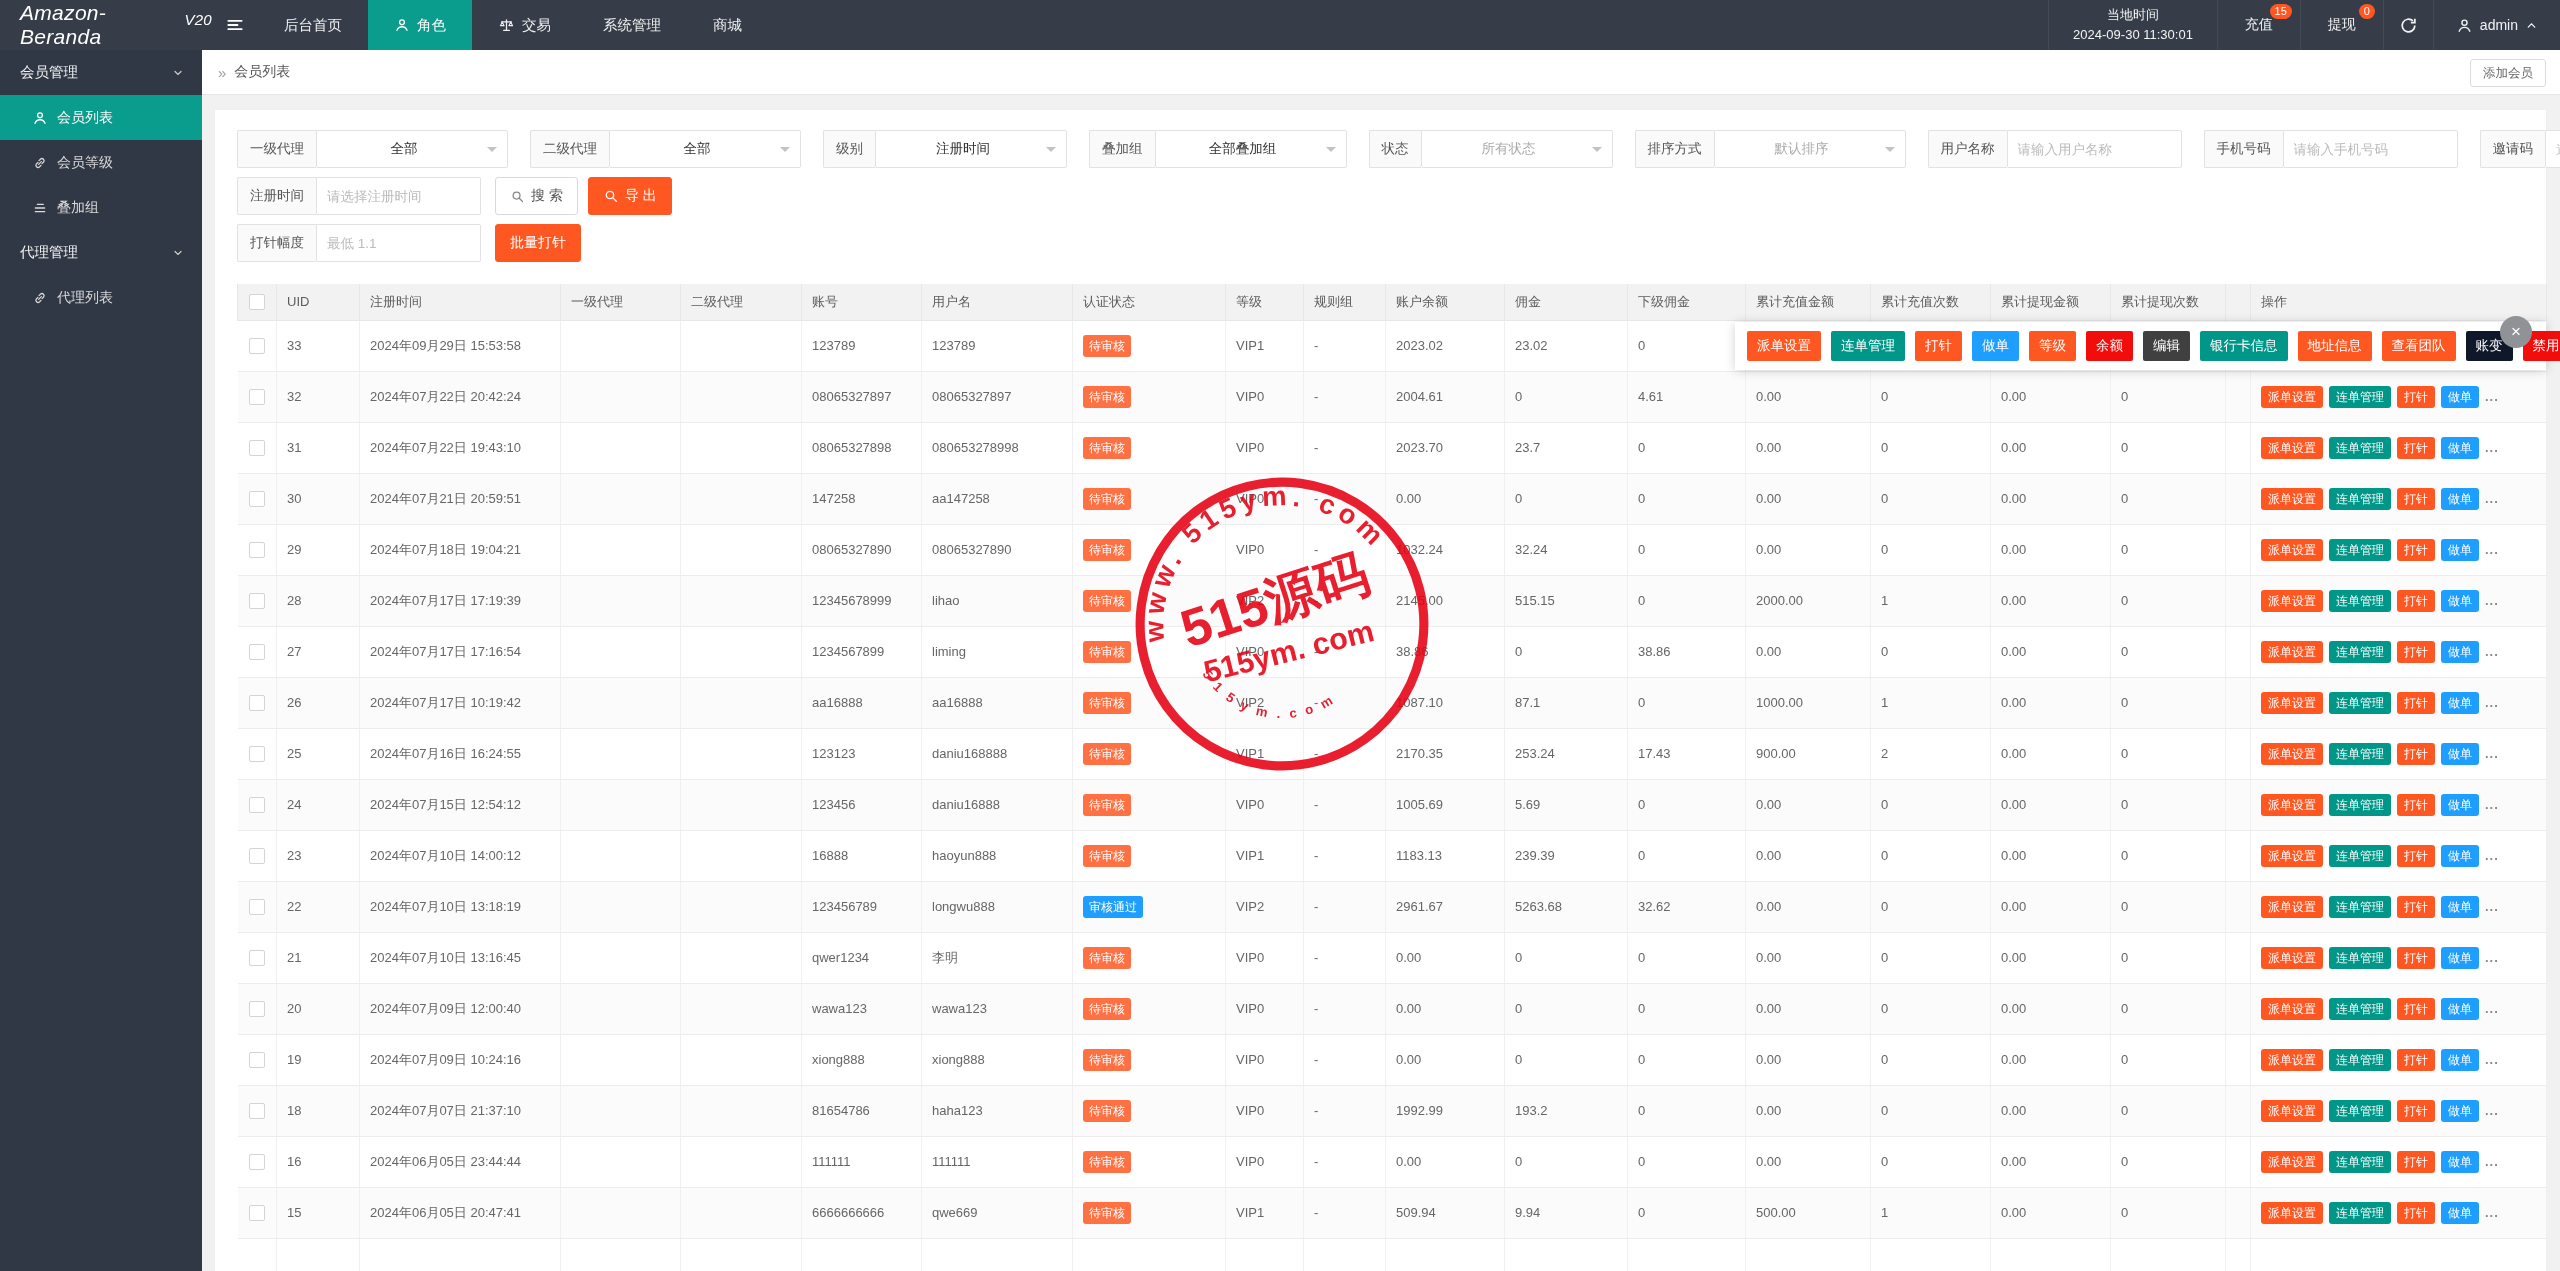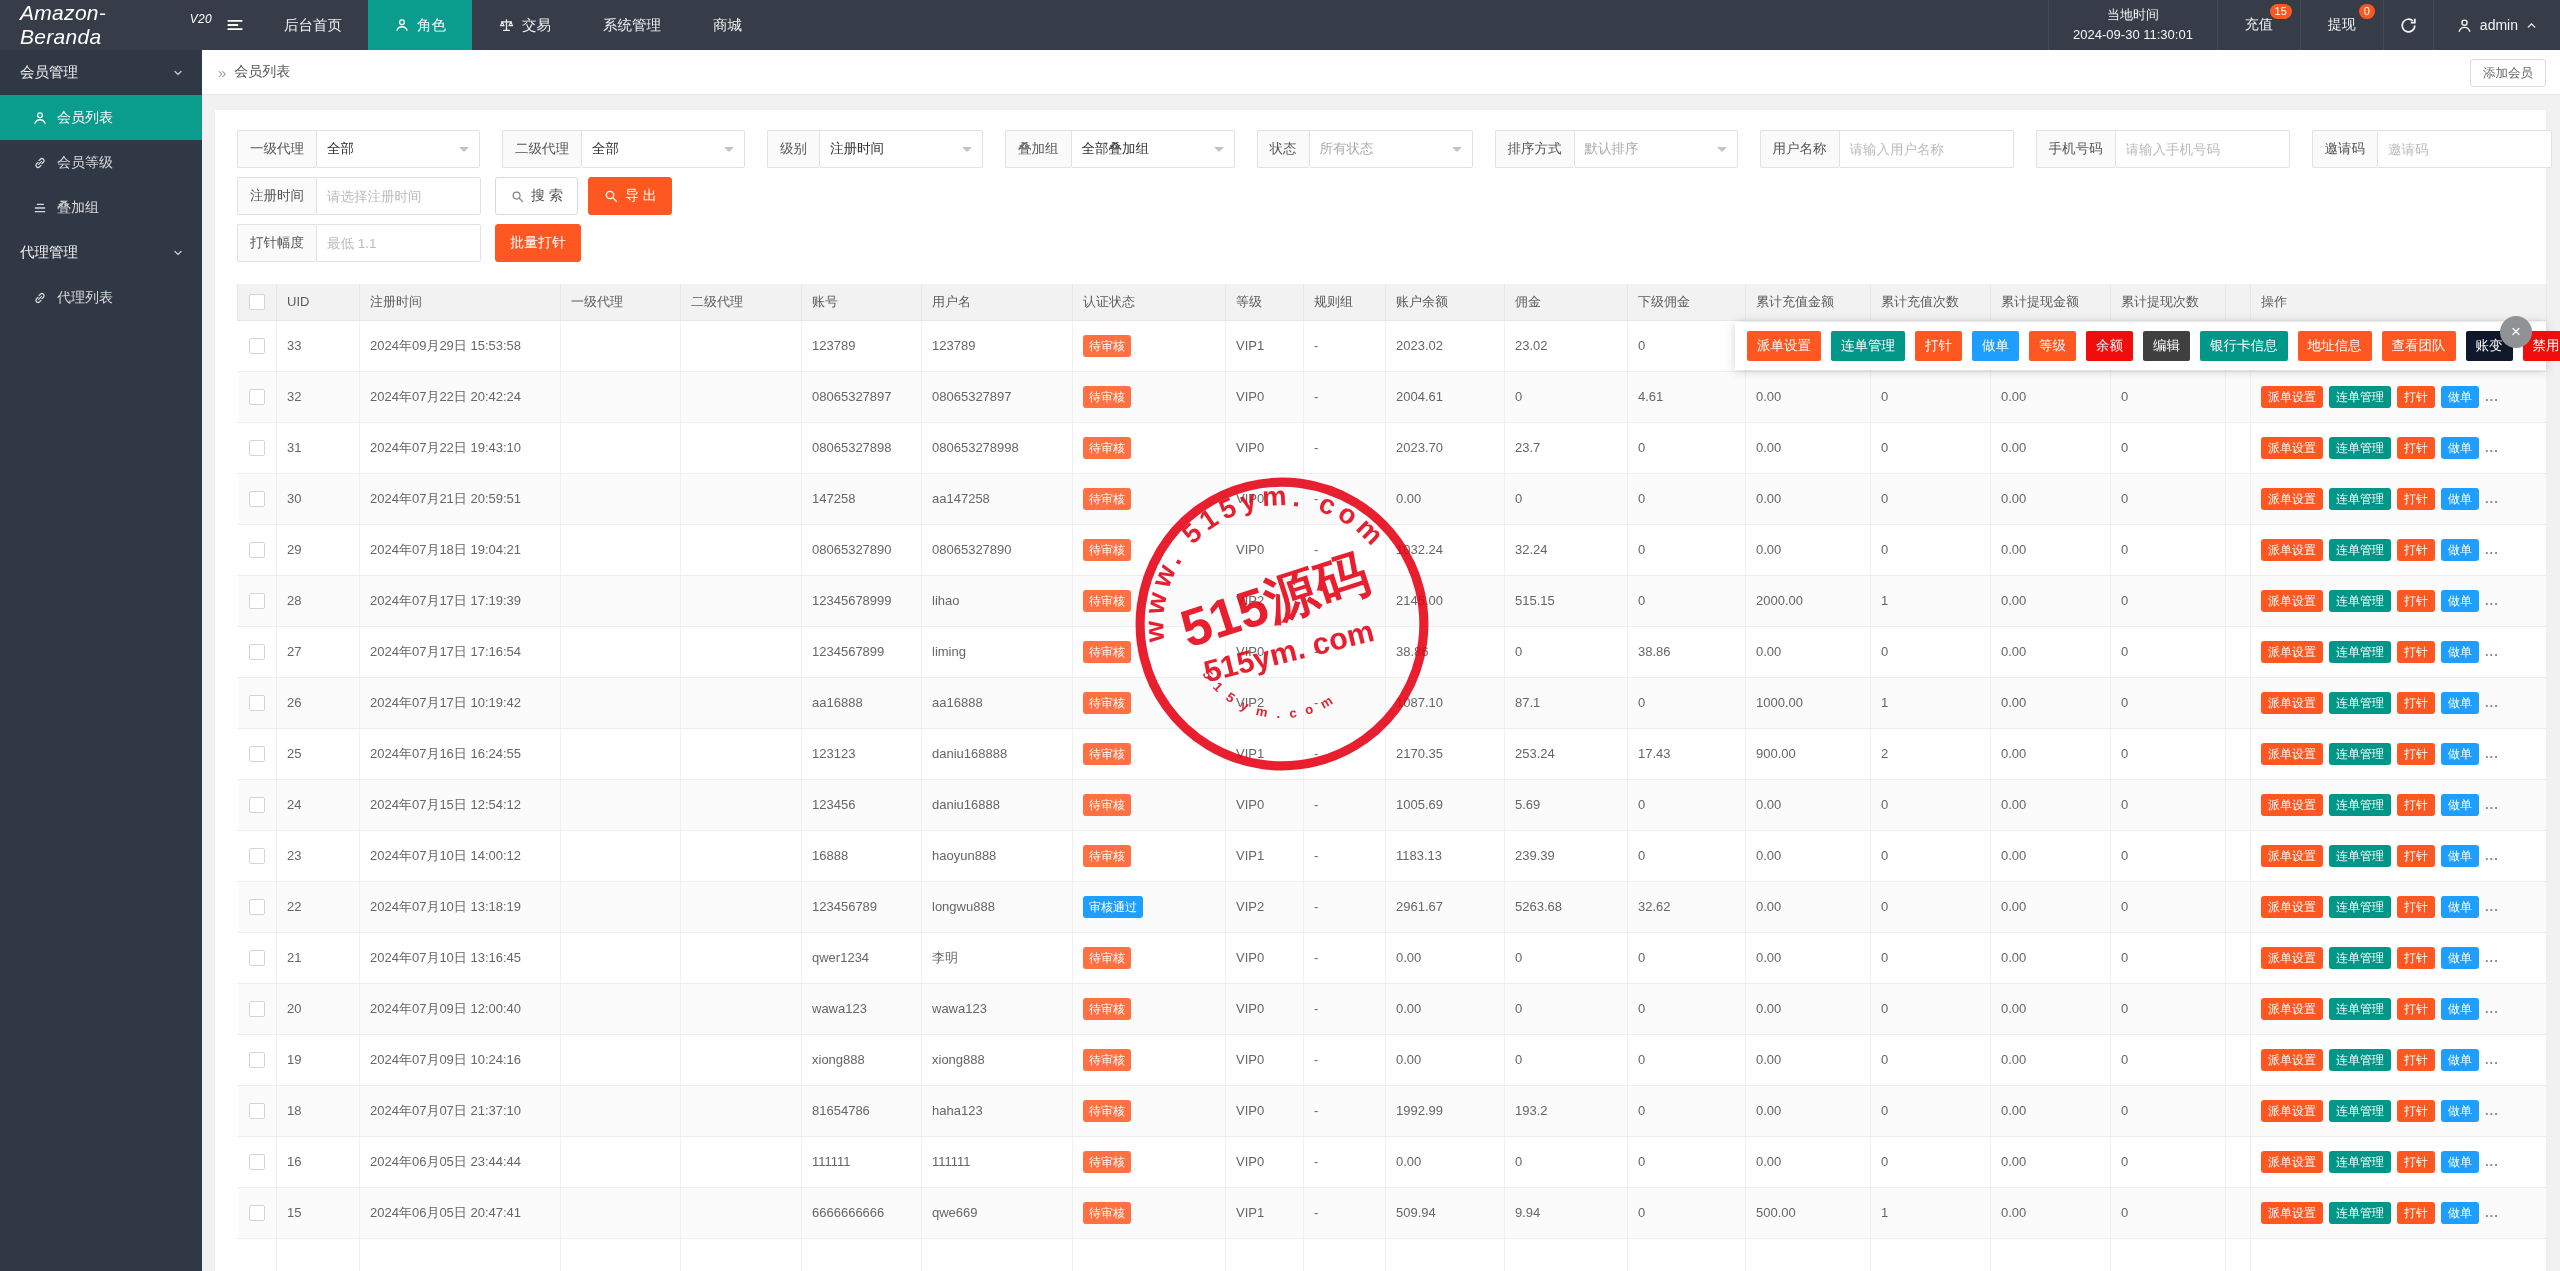--- a/index.html
+++ b/index.html
@@ -4,21 +4,21 @@
 <style>
   * { box-sizing: border-box; margin: 0; padding: 0; }
   html,body { width:2560px; height:1271px; overflow:hidden; }
   body { font-family:"Liberation Sans","DejaVu Sans",sans-serif; background:#f1f1f1; position:relative; font-size:14px; }
   .ic { display:inline-flex; align-items:center; justify-content:center; }
   .ic svg { display:block; }
 
   
   #navbar { position:absolute; top:0; left:0; width:2560px; height:50px; background:#363d49; display:flex; align-items:stretch; color:#f3f3f3; z-index:80; }
   #logo { width:212px; display:flex; align-items:center; padding-left:20px; font-size:21px; color:#fff; letter-spacing:.3px;font-style:italic; }
-  #logo sup { font-size:12px; margin-left:3px; transform:translateY(-6px); }
+  #logo sup { font-size:15px; margin-left:3px; transform:translateY(-6px); }
   #hamburger { width:46px; display:flex; align-items:center; justify-content:center; color:#fff; cursor:pointer; }
   .nav-item { display:flex; align-items:center; gap:7px; padding:0 26px; font-size:14.5px; cursor:pointer; color:#f0f0f0; }
   .nav-item.active { background:#0a9d8e; color:#fff; }
   #nav-right { margin-left:auto; display:flex; align-items:stretch; }
   #local-time { display:flex; flex-direction:column; justify-content:center; align-items:center; padding:0 24px; font-size:13px; line-height:1.55; border-left:1px solid rgba(255,255,255,.07); border-right:1px solid rgba(255,255,255,.07); }
   .nav-badge-item { position:relative; display:flex; align-items:center; padding:0 27px; font-size:14px; cursor:pointer; border-right:1px solid rgba(255,255,255,.07); }
   .nav-badge-item .badge { position:absolute; top:4px; right:8px; background:#ff5722; color:#fff; font-size:11px; line-height:15px; min-width:16px; text-align:center; padding:0 5px; border-radius:9px; }
   #refresh-btn { width:50px; display:flex; align-items:center; justify-content:center; cursor:pointer; border-right:1px solid rgba(255,255,255,.07); }
   #user-menu { display:flex; align-items:center; gap:7px; padding:0 22px; cursor:pointer; font-size:14px; }
 
@@ -35,21 +35,21 @@
   #breadcrumb-bar .bc { color:#555; font-size:14px; }
   #add-member-btn { position:absolute; right:14px; top:9px; height:28px; padding:0 12px; background:#fff; border:1px solid #dcdcdc; border-radius:3px; color:#666; font-size:12.5px; line-height:26px; cursor:pointer; }
 
   #card { position:absolute; top:60px; left:13px; width:2331px; bottom:-20px; background:#fff; padding:20px 0 0 22px; box-shadow:0 1px 2px rgba(0,0,0,.04); }
 
   
   .filter-row { display:flex; align-items:center; margin-bottom:9px; }
   .fgroup { display:flex; margin-right:22px; }
   .flabel { background:#fafafa; border:1px solid #e2e2e2; border-right:none; border-radius:2px 0 0 2px; height:38px; line-height:36px; padding:0 12px; color:#555; font-size:13.5px; white-space:nowrap; }
   .fbox { position:relative; border:1px solid #e2e2e2; border-radius:0 2px 2px 2px; height:38px; background:#fff; }
-  .fbox.sel { width:164px; line-height:36px; padding:0 26px 0 10px; font-size:13.5px; color:#333; cursor:pointer; }
+  .fbox.sel { width:192px; line-height:36px; padding:0 26px 0 10px; font-size:13.5px; color:#333; cursor:pointer;text-align:center; }
   .fbox.sel.muted { color:#aaa; }
   .fbox.sel::after { content:''; position:absolute; right:10px; top:16px; border:5px solid transparent; border-top-color:#c3c3c3; }
   .fbox.inp { width:175px; }
   .fbox.inp input { border:none; outline:none; background:transparent; width:100%; height:100%; padding:0 10px; font:inherit; font-size:13.5px; color:#333; }
   .fbox.inp input::placeholder { color:#bbb; }
   .btn { display:inline-flex; align-items:center; justify-content:center; gap:6px; height:38px; padding:0 14px; border-radius:3px; font-size:14px; cursor:pointer; white-space:nowrap; }
   .btn.plain { background:#fff; border:1px solid #d9d9d9; color:#555; }
   .btn.orange { background:#ff5722; color:#fff; border:1px solid #ff5722; }
 
   

